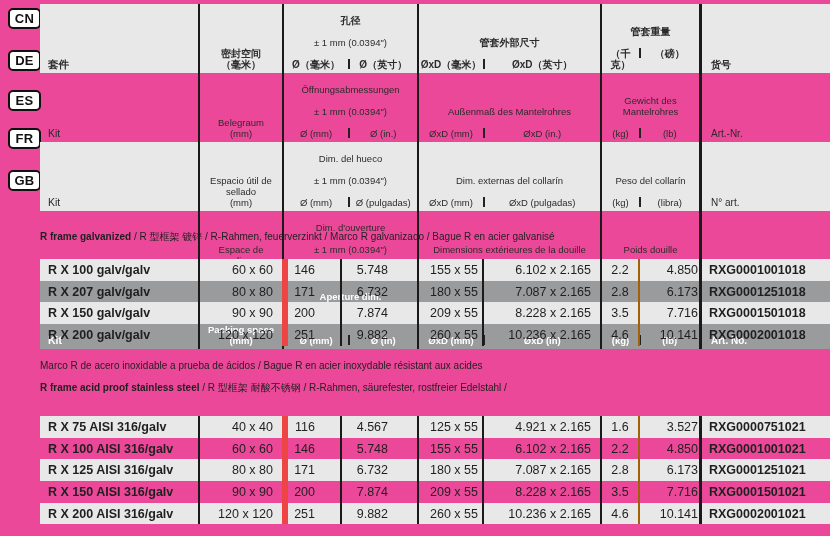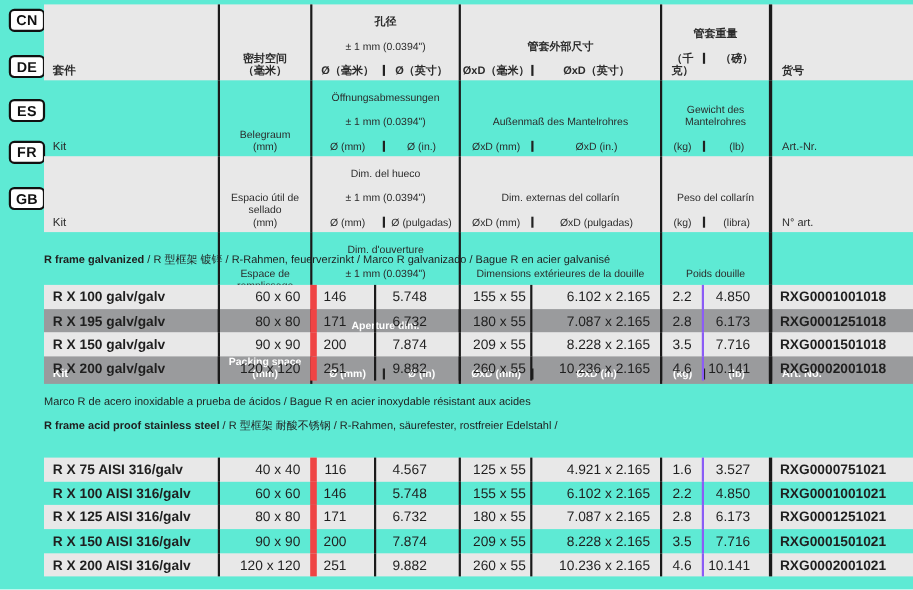--- a/index.html
+++ b/index.html
@@ -1,16 +1,16 @@
 <!DOCTYPE html>
 <html><head>
 <meta charset="utf-8">
 <style>
   html,body{margin:0;padding:0;background:#fff;}
-  .page{position:relative;width:830px;height:536px;background:#5eead4;overflow:hidden;
+  .page{position:relative;width:830px;height:536px;background:#ec4899;overflow:hidden;
         font-family:"Liberation Sans","DejaVu Sans",sans-serif;color:#1f1f1f;}
 
   
   .badge{position:absolute;left:8px;width:33px;height:21px;border:2.5px solid #111;
          border-radius:5px;background:#fff;display:flex;align-items:center;justify-content:center;
          font-weight:bold;font-size:13px;letter-spacing:.3px;color:#111;box-sizing:border-box;}
 
   
   .htable{position:absolute;left:40px;top:4px;width:790px;height:208px;display:flex;flex-direction:column;}
   .hrow{flex:1;display:flex;font-size:9.5px;line-height:11px;color:#2b2b2b;}
@@ -47,21 +47,21 @@
   .drow{height:21.7px;display:flex;align-items:center;font-size:12.5px;}
   .drow:nth-child(odd){background:#e8e8e8;}
   .dc{box-sizing:border-box;height:100%;display:flex;align-items:center;}
   .dc.c-name{width:158px;padding-left:8px;font-weight:bold;}
   .dc.c-packing{width:84px;border-left:2px solid #1a1a1a;justify-content:flex-end;padding-right:9px;}
   .dc.c-dmm{width:58px;border-left:6px solid #ef4444;justify-content:flex-end;padding-right:25px;}
   .dc.c-din{width:77px;border-left:2px solid #1a1a1a;justify-content:flex-end;padding-right:29px;}
   .dc.c-extmm{width:65px;border-left:2px solid #1a1a1a;justify-content:flex-end;padding-right:4px;}
   .dc.c-extin{width:118px;border-left:2px solid #1a1a1a;justify-content:flex-end;padding-right:9px;}
   .dc.c-kg{width:38px;border-left:2px solid #1a1a1a;justify-content:center;}
-  .dc.c-lb{width:61px;border-left:2px solid #8b5cf6;justify-content:flex-end;padding-right:17px;}
+  .dc.c-lb{width:61px;border-left:2px solid #a16207;justify-content:flex-end;padding-right:1px;}
   .dc.c-art{width:131px;border-left:3px solid #1a1a1a;padding-left:7px;font-weight:bold;}
 </style>
 </head>
 <body>
 
 <div class="page">
 
   <div class="badge" style="top:8px">CN</div>
   <div class="badge" style="top:50px">DE</div>
   <div class="badge" style="top:90px">ES</div>
@@ -288,21 +288,21 @@
     <div class="dc c-packing">60 x 60</div>
     <div class="dc c-dmm">146</div>
     <div class="dc c-din">5.748</div>
     <div class="dc c-extmm">155 x 55</div>
     <div class="dc c-extin">6.102 x 2.165</div>
     <div class="dc c-kg">2.2</div>
     <div class="dc c-lb">4.850</div>
     <div class="dc c-art">RXG0001001018</div>
   </div>
       <div class="drow">
-    <div class="dc c-name">R X 195 galv/galv</div>
+    <div class="dc c-name">R X 207 galv/galv</div>
     <div class="dc c-packing">80 x 80</div>
     <div class="dc c-dmm">171</div>
     <div class="dc c-din">6.732</div>
     <div class="dc c-extmm">180 x 55</div>
     <div class="dc c-extin">7.087 x 2.165</div>
     <div class="dc c-kg">2.8</div>
     <div class="dc c-lb">6.173</div>
     <div class="dc c-art">RXG0001251018</div>
   </div>
       <div class="drow">

